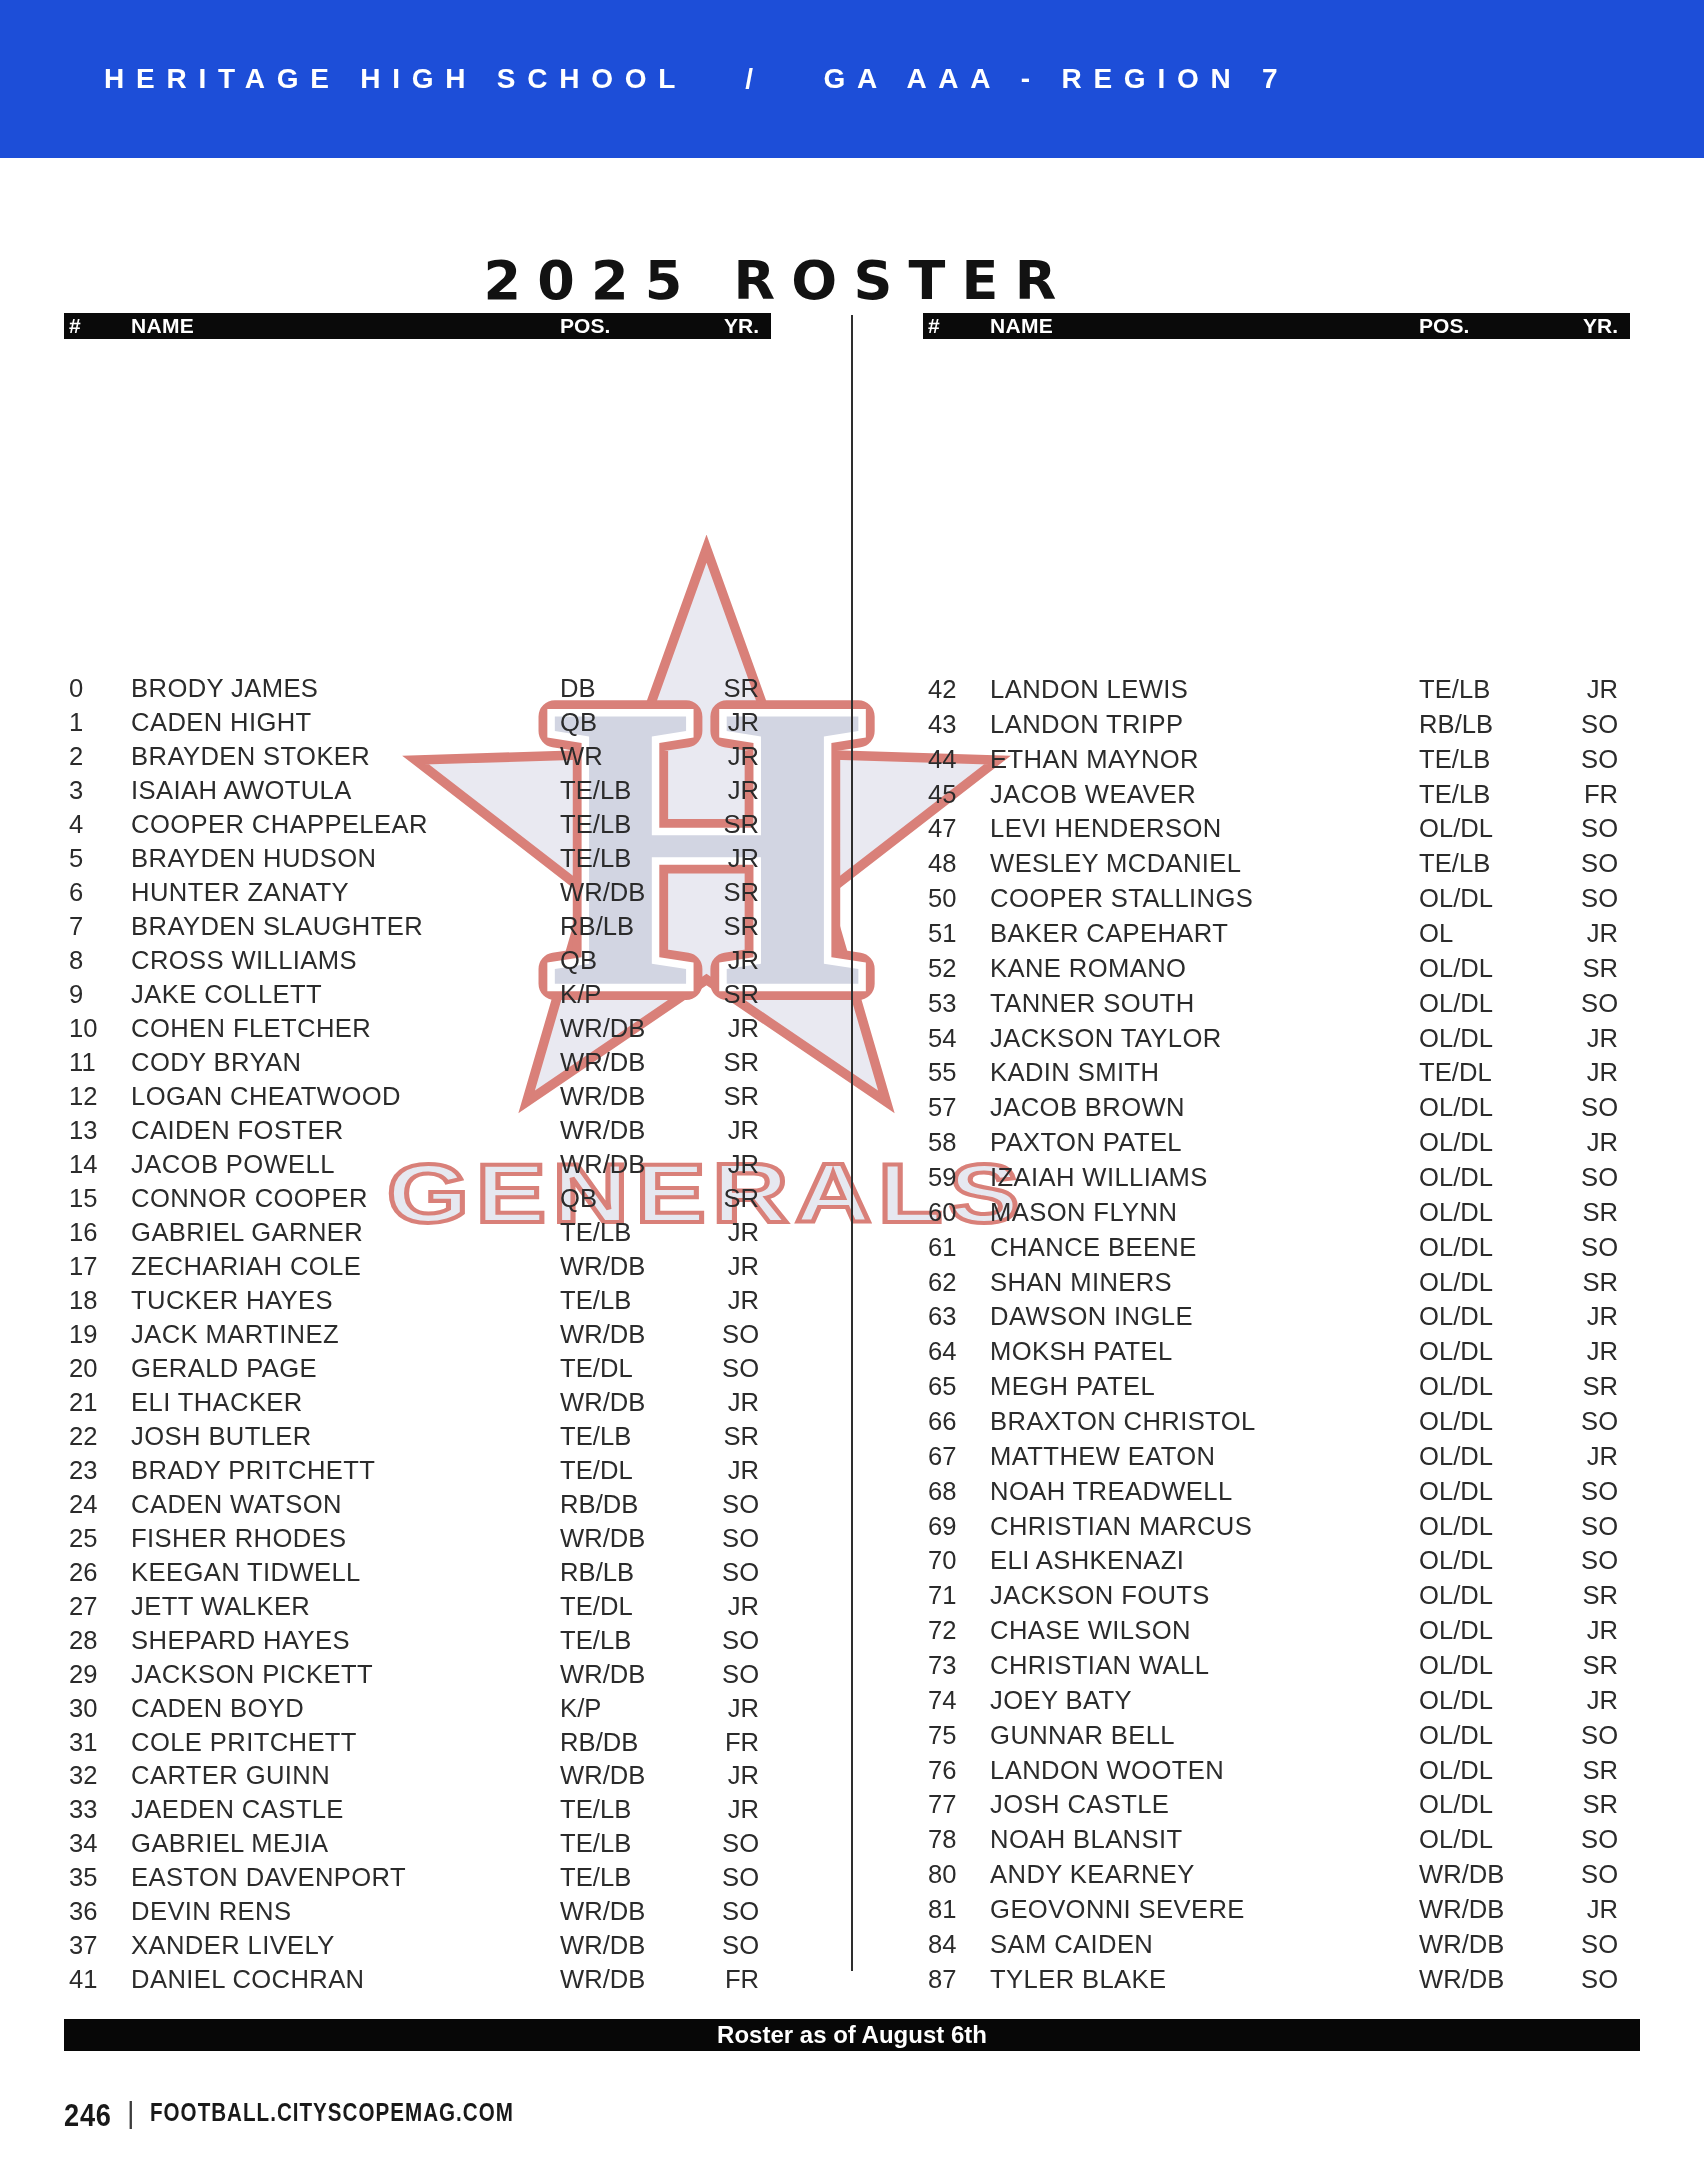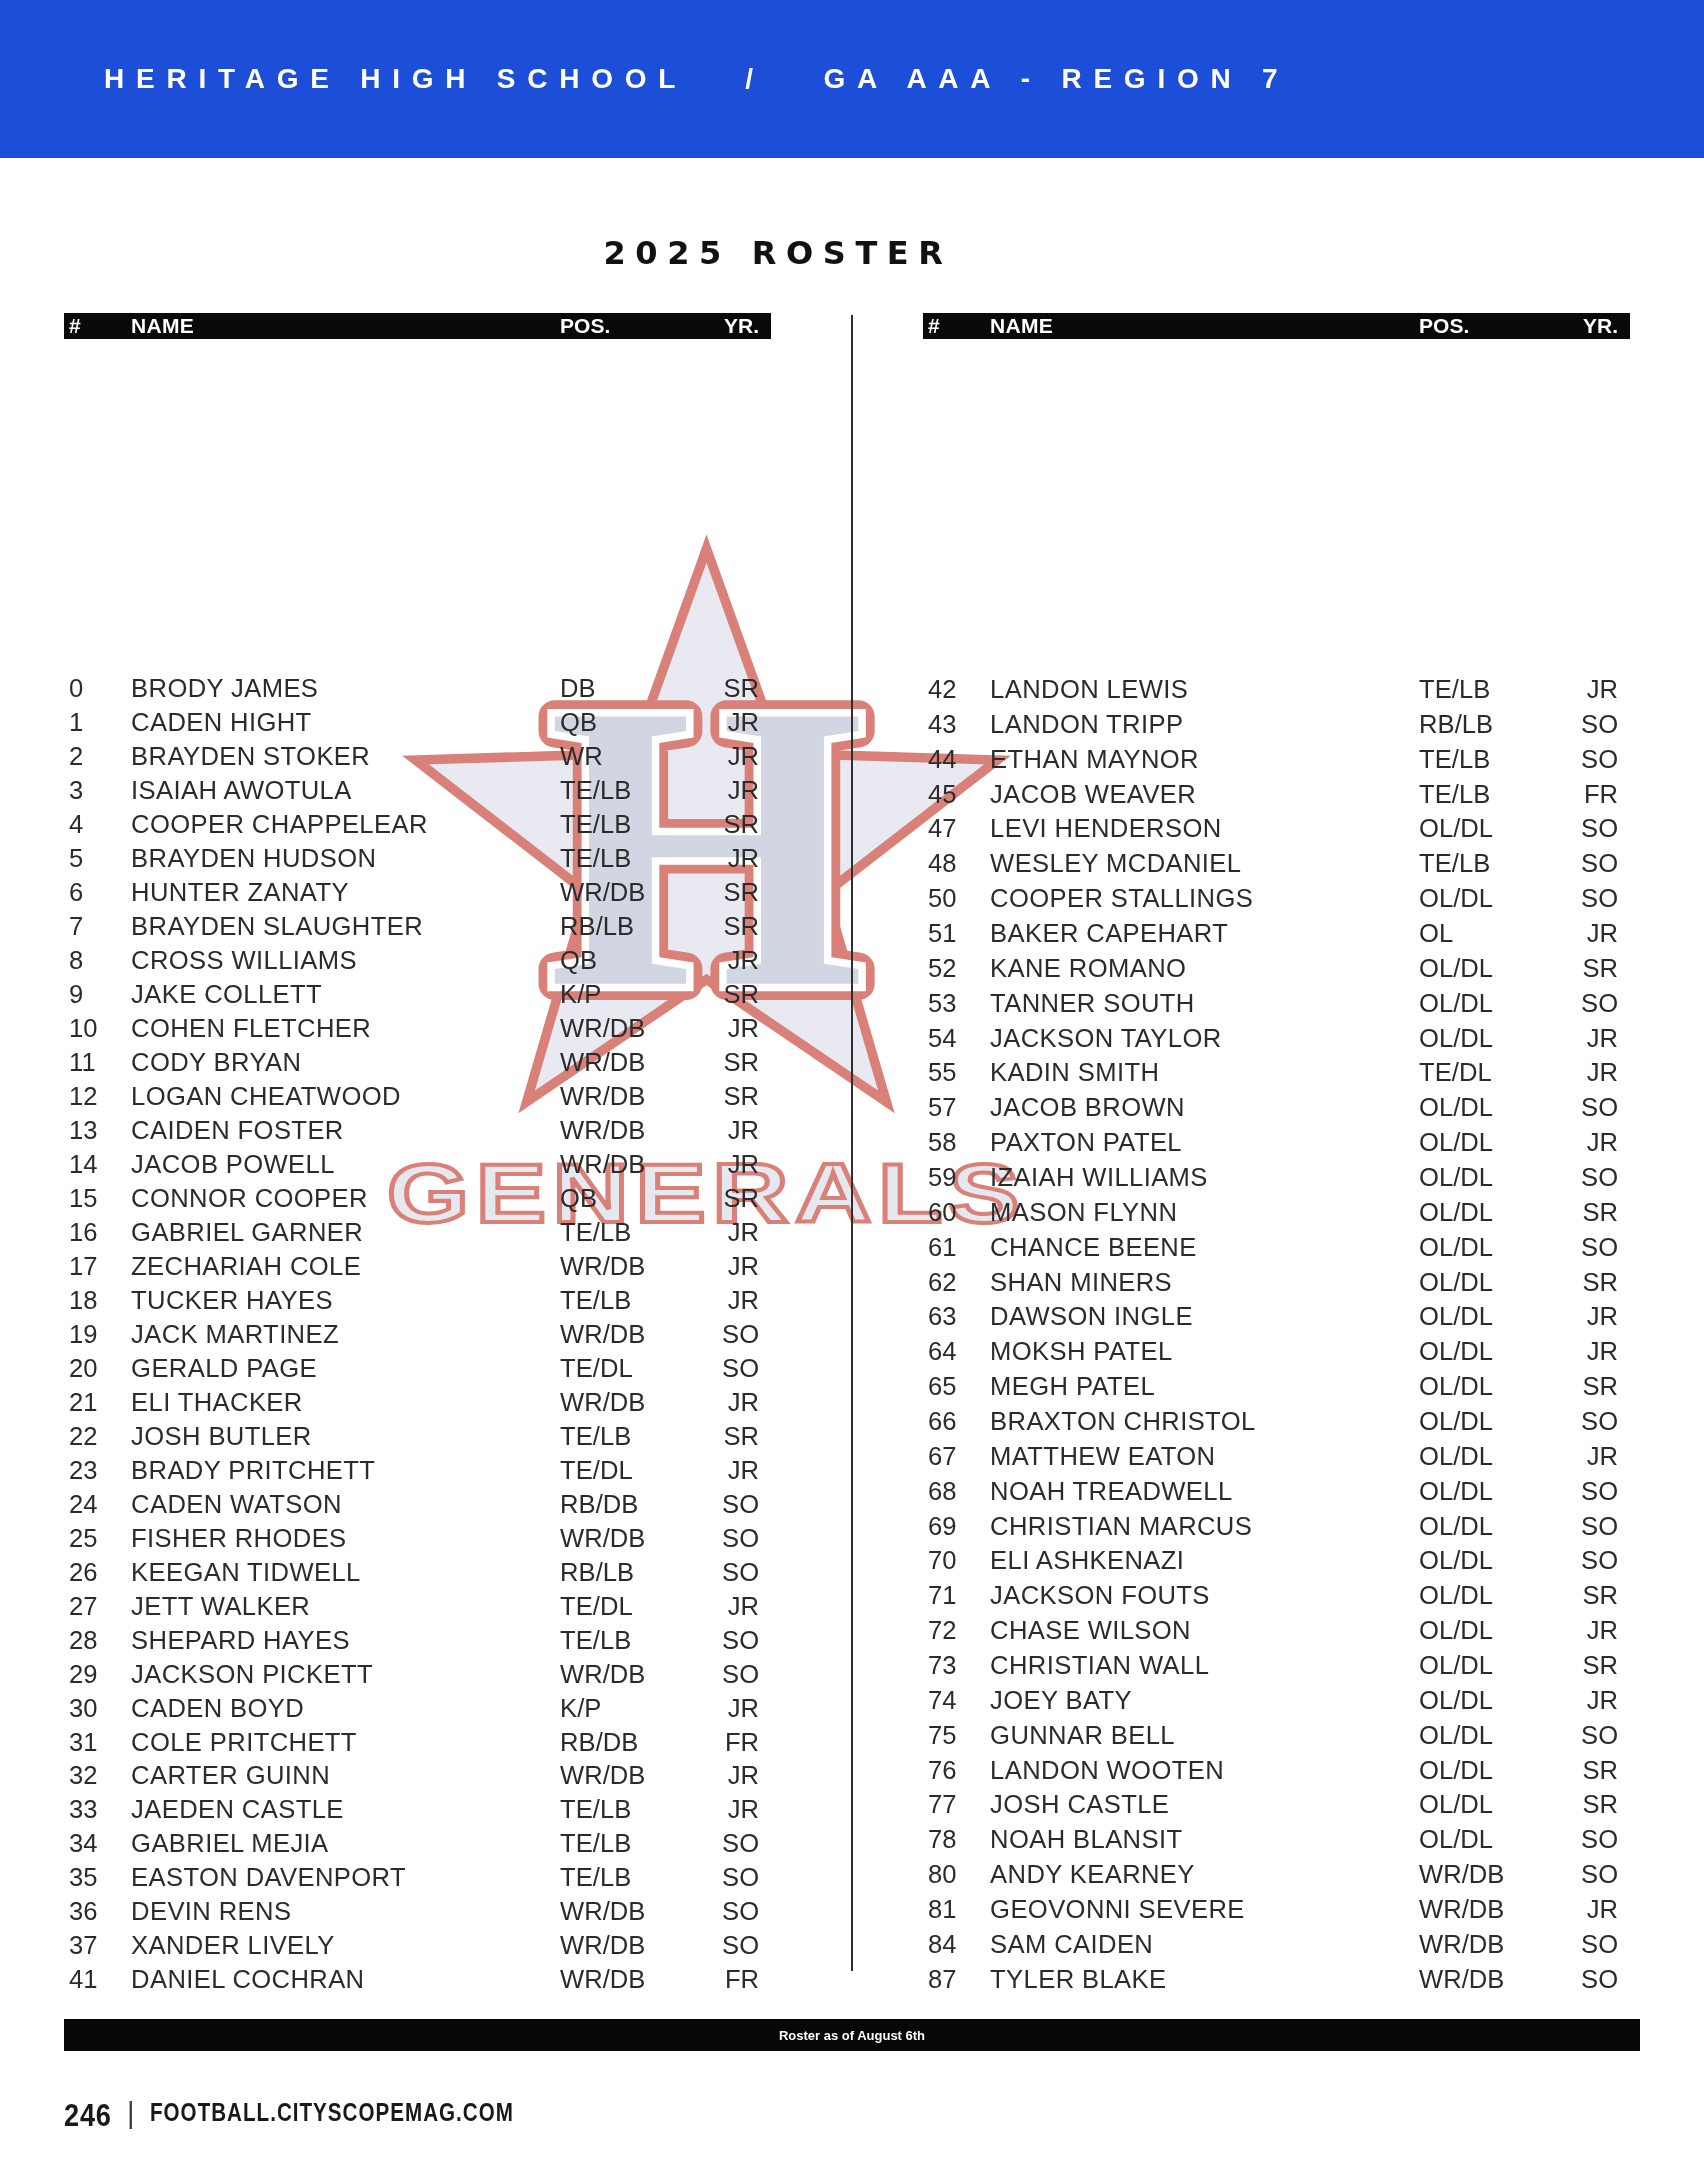--- a/index.html
+++ b/index.html
@@ -7,21 +7,21 @@
         font-family:"Liberation Sans",sans-serif;}
 
   
   .masthead{position:absolute;top:0;left:0;width:1704px;height:158px;background:#1d4ed8;
             display:flex;align-items:center;box-sizing:border-box;padding-left:104px;z-index:3;}
   .masthead span{color:#ffffff;font-size:28px;font-weight:700;letter-spacing:0.42em;
                  white-space:pre;font-family:"Liberation Sans",sans-serif;}
 
   
   .page-title{position:absolute;top:213px;left:0;width:1556px;text-align:center;
-              font-family:"DejaVu Sans",sans-serif;font-size:32px;font-weight:700;
+              font-family:"DejaVu Sans",sans-serif;font-size:54px;font-weight:700;
               letter-spacing:0.30em;color:#121212;z-index:3;}
 
   
   .rtable{position:absolute;top:313px;width:707px;height:1684px;z-index:2;}
   .rtable.left{left:64px;}
   .rtable.right{left:923px;}
   .thead{height:26.4px;background:#0a0a0a;color:#ffffff;display:grid;
          grid-template-columns:62px 429px 158px 41px;align-items:center;
          box-sizing:border-box;padding:0 16px 0 5.1px;font-size:21px;font-weight:700;}
   .tbody{position:absolute;top:340px;bottom:0;left:0;right:0;display:flex;
@@ -29,21 +29,21 @@
   .row{display:grid;grid-template-columns:62px 429px 158px 41px;box-sizing:border-box;
        padding:0 16px 0 5.1px;font-size:25.6px;color:#2b2b2b;align-items:center;}
   .c-yr{text-align:right;}
   .c-name{letter-spacing:0.015em;}
 
   .divider{position:absolute;left:851px;top:315px;width:1.7px;height:1656px;background:#2e2e2e;z-index:2;}
 
   
   .footnote-bar{position:absolute;left:64px;top:2019px;width:1576px;height:32px;background:#070707;
                 display:flex;align-items:center;justify-content:center;z-index:2;}
-  .footnote-bar span{color:#ffffff;font-size:13px;font-weight:700;}
+  .footnote-bar span{color:#ffffff;font-size:24px;font-weight:700;}
 
   
   .page-footer{position:absolute;left:64px;top:2097px;display:flex;align-items:flex-start;z-index:2;color:#191919;}
   .page-num{font-size:32px;font-weight:700;transform:scaleX(0.85);transform-origin:left center;letter-spacing:0.9px;}
   .sep{font-size:29px;font-weight:300;color:#3c3c3c;margin:0 15.3px 0 6.8px;}
   .site{font-size:26.4px;font-weight:700;transform:scaleX(0.78);transform-origin:left center;letter-spacing:1.3px;}
 
   
   .watermark{position:absolute;left:353px;top:535px;width:707px;z-index:1;}
   .watermark svg{display:block;width:100%;height:auto;}

